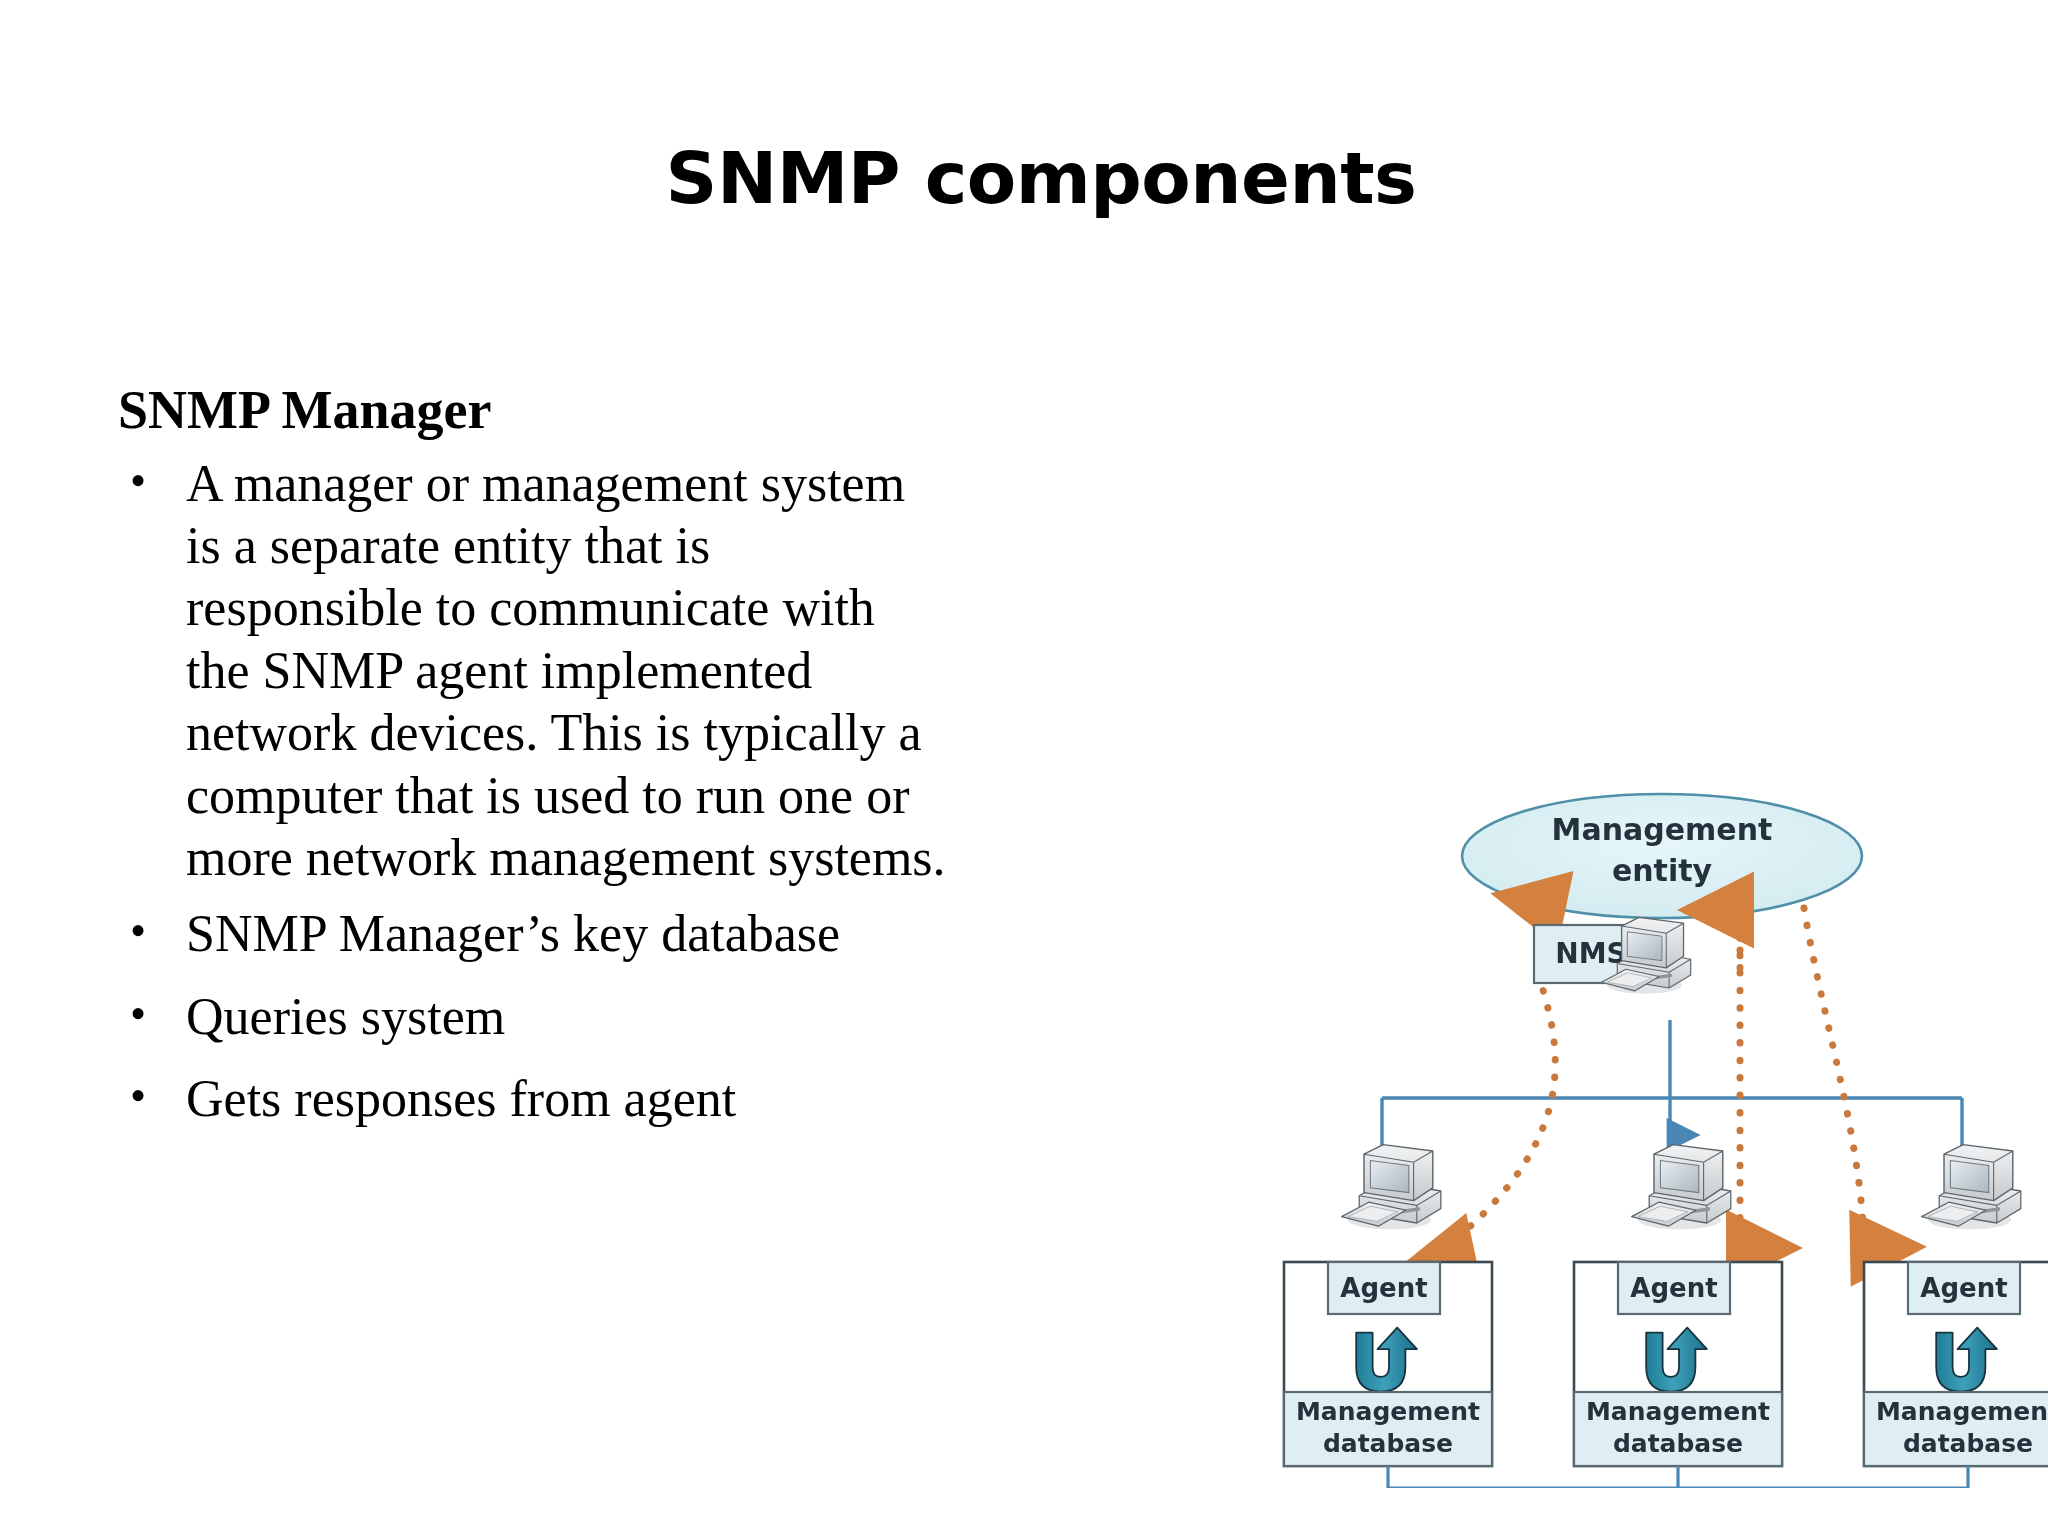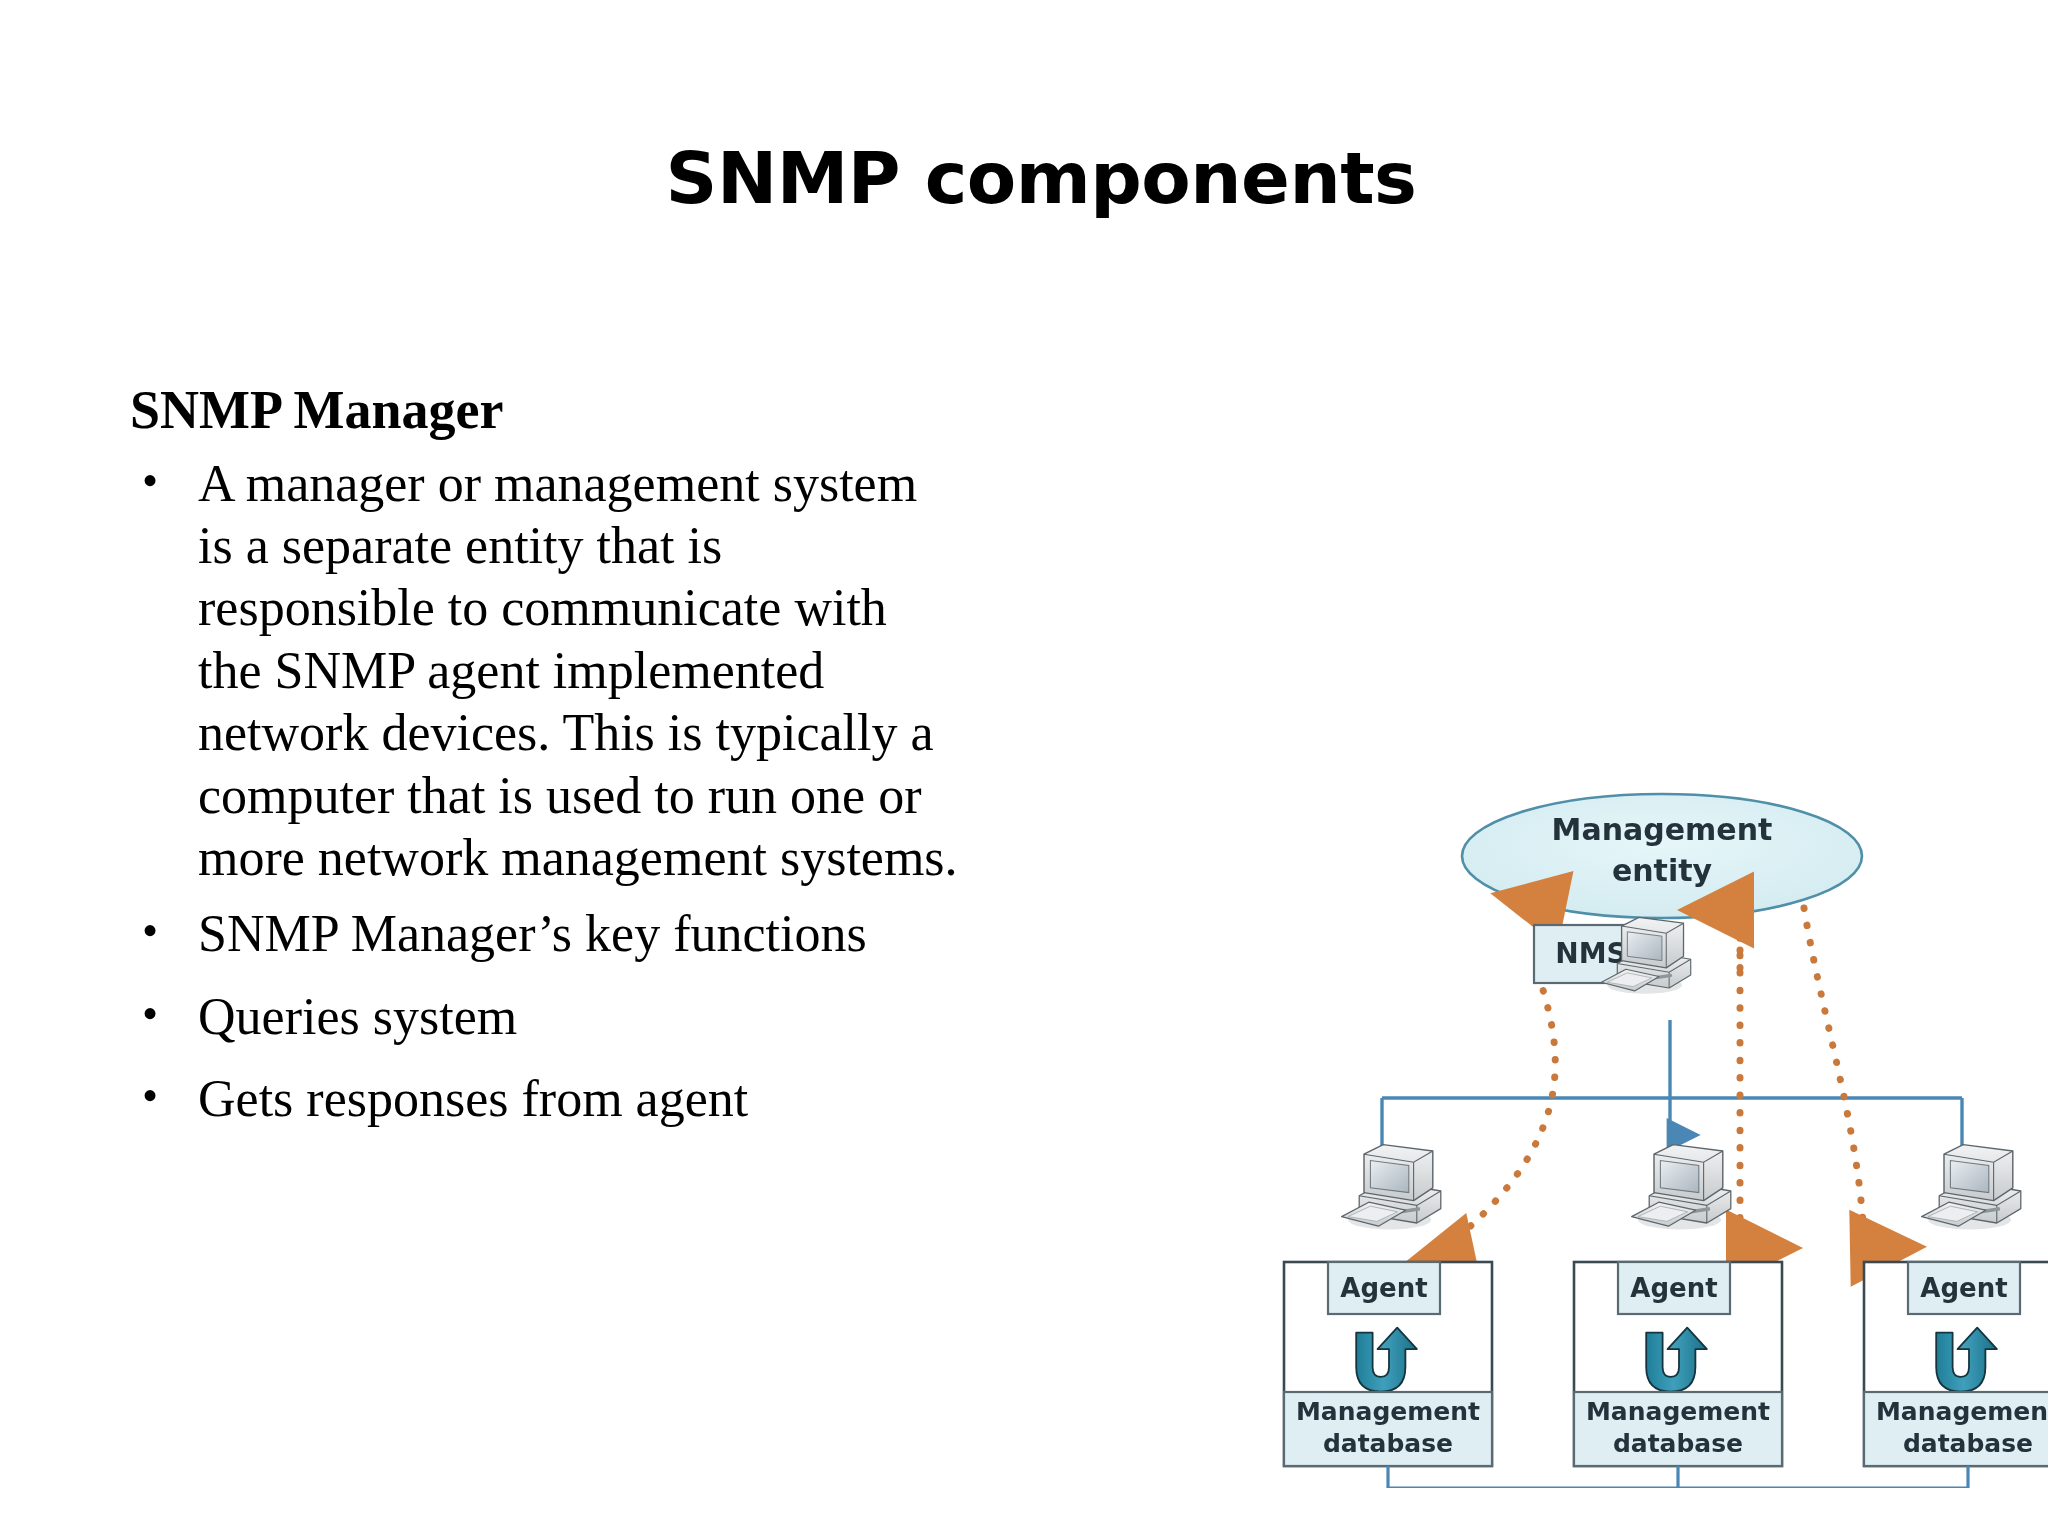--- a/index.html
+++ b/index.html
@@ -31,21 +31,20 @@
     line-height: 1.0;
     padding-left: 17px;
   }
 
   
   #text-col {
     position: absolute;
     left: 118px;
     top: 382px;
     width: 830px;
-    margin-left: 12px;
   }
   #section-heading {
     font-family: "Liberation Serif", "DejaVu Serif", serif;
     font-weight: bold;
     font-size: 54px;
     color: #000000;
     line-height: 1.05;
     margin: 0 0 14px 0;
   }
   ul.bullets {
@@ -96,21 +95,21 @@
 
     <div id="section-heading">SNMP Manager</div>
 
     <ul class="bullets">
       <li>
         <span class="dot">•</span>
         <span>A manager or management system is a separate entity that is responsible to communicate with the SNMP agent implemented network devices. This is typically a computer that is used to run one or more network management systems.</span>
       </li>
       <li class="tight">
         <span class="dot">•</span>
-        <span>SNMP Manager’s key functions</span>
+        <span>SNMP Manager’s key database</span>
       </li>
       <li class="tight">
         <span class="dot">•</span>
         <span>Queries system</span>
       </li>
       <li class="tight">
         <span class="dot">•</span>
         <span>Gets responses from agent</span>
       </li>
     </ul>

